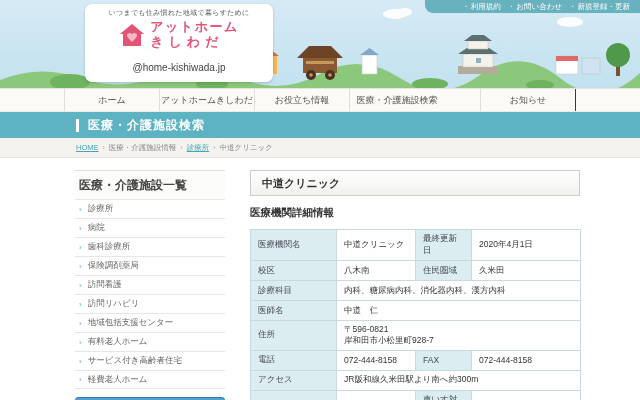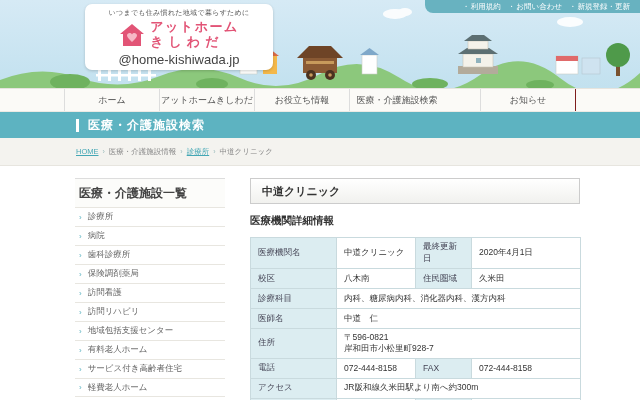--- a/index.html
+++ b/index.html
@@ -8,43 +8,43 @@
   .page { width:640px; height:400px; position:relative; background:#ef4444;border-radius:19px; }
 
   
   .hero { position:relative; height:88px; background:linear-gradient(#d6eaf5,#c2e1ef); overflow:hidden; }
   .hero svg.town { position:absolute; left:0; top:0; width:640px; height:88px; display:block; }
   .topbar { position:absolute; top:0; right:0; width:215px; height:13px; background:#68b2c0;
     border-bottom-left-radius:8px; display:flex; align-items:center; justify-content:flex-end;
     padding-right:10px; gap:7px; }
   .topbar a { color:#fff; font-size:7.5px; text-decoration:none; white-space:nowrap; }
   .topbar .blt { margin-right:1px; }
-  .logo-card { position:absolute; left:85px; top:4px; width:188px; height:66px; background:#fff;
+  .logo-card { position:absolute; left:85px; top:4px; width:188px; height:78px; background:#fff;
     border-radius:7px; box-shadow:0 1px 3px rgba(0,0,0,.18); text-align:center; padding-top:4px; }
   .tagline { font-size:7px; color:#555; letter-spacing:.3px; }
   .logo-row { display:flex; align-items:center; justify-content:center; gap:5px; margin-top:2px; }
   .logo-text { text-align:left; color:#e25476; font-weight:bold; line-height:1.15; }
   .logo-text .l1 { font-size:13px; letter-spacing:1.5px; }
   .logo-text .l2 { font-size:13px; letter-spacing:5px; }
-  .domain { font-size:13px; color:#444; margin-top:2px; }
+  .domain { font-size:10px; color:#444; margin-top:12px; }
 
   
   nav { height:24px; background:#fbfaf7; border-top:1px solid #e6e4de; border-bottom:1px solid #eceae4;
     display:flex; padding:0 64px; }
   nav .tab { flex:1; display:flex; align-items:center; justify-content:center; font-size:9px; color:#555;
     border-left:1px solid #ddd; cursor:pointer; white-space:nowrap; }
   nav .tab:last-child { border-right:1px solid #7f1d1d;margin-left:36px; }
 
   
   .titleband { height:26px; background:#5db3c1; display:flex; align-items:center; }
   .titleband .bar { width:3px; height:13px; background:#fff; margin-left:76px; margin-right:9px; }
   .titleband h1 { color:#fff; font-size:12px; font-weight:bold; letter-spacing:1px; }
 
   
-  .crumbs { height:28px; background:#f4f3ef; border-bottom:1px solid #e7e5df; display:flex;
+  .crumbs { height:20px; background:#f4f3ef; border-bottom:1px solid #e7e5df; display:flex;
     align-items:center; padding-left:76px; font-size:7.5px; color:#888; gap:4px; }
   .crumbs a { color:#44a7b5; text-decoration:underline; }
   .crumbs .sep { color:#9bb; font-size:7px; }
 
   
   .content { display:flex; padding:12px 0 0 75px; background:#fff; }
   aside { width:150px; margin-right:25px; }
   .side-title { font-size:12px; font-weight:bold; color:#444; border-top:1px solid #ddd;
     padding:6px 4px 5px; background:#fcfcfa; }
   .side-list { list-style:none; }

